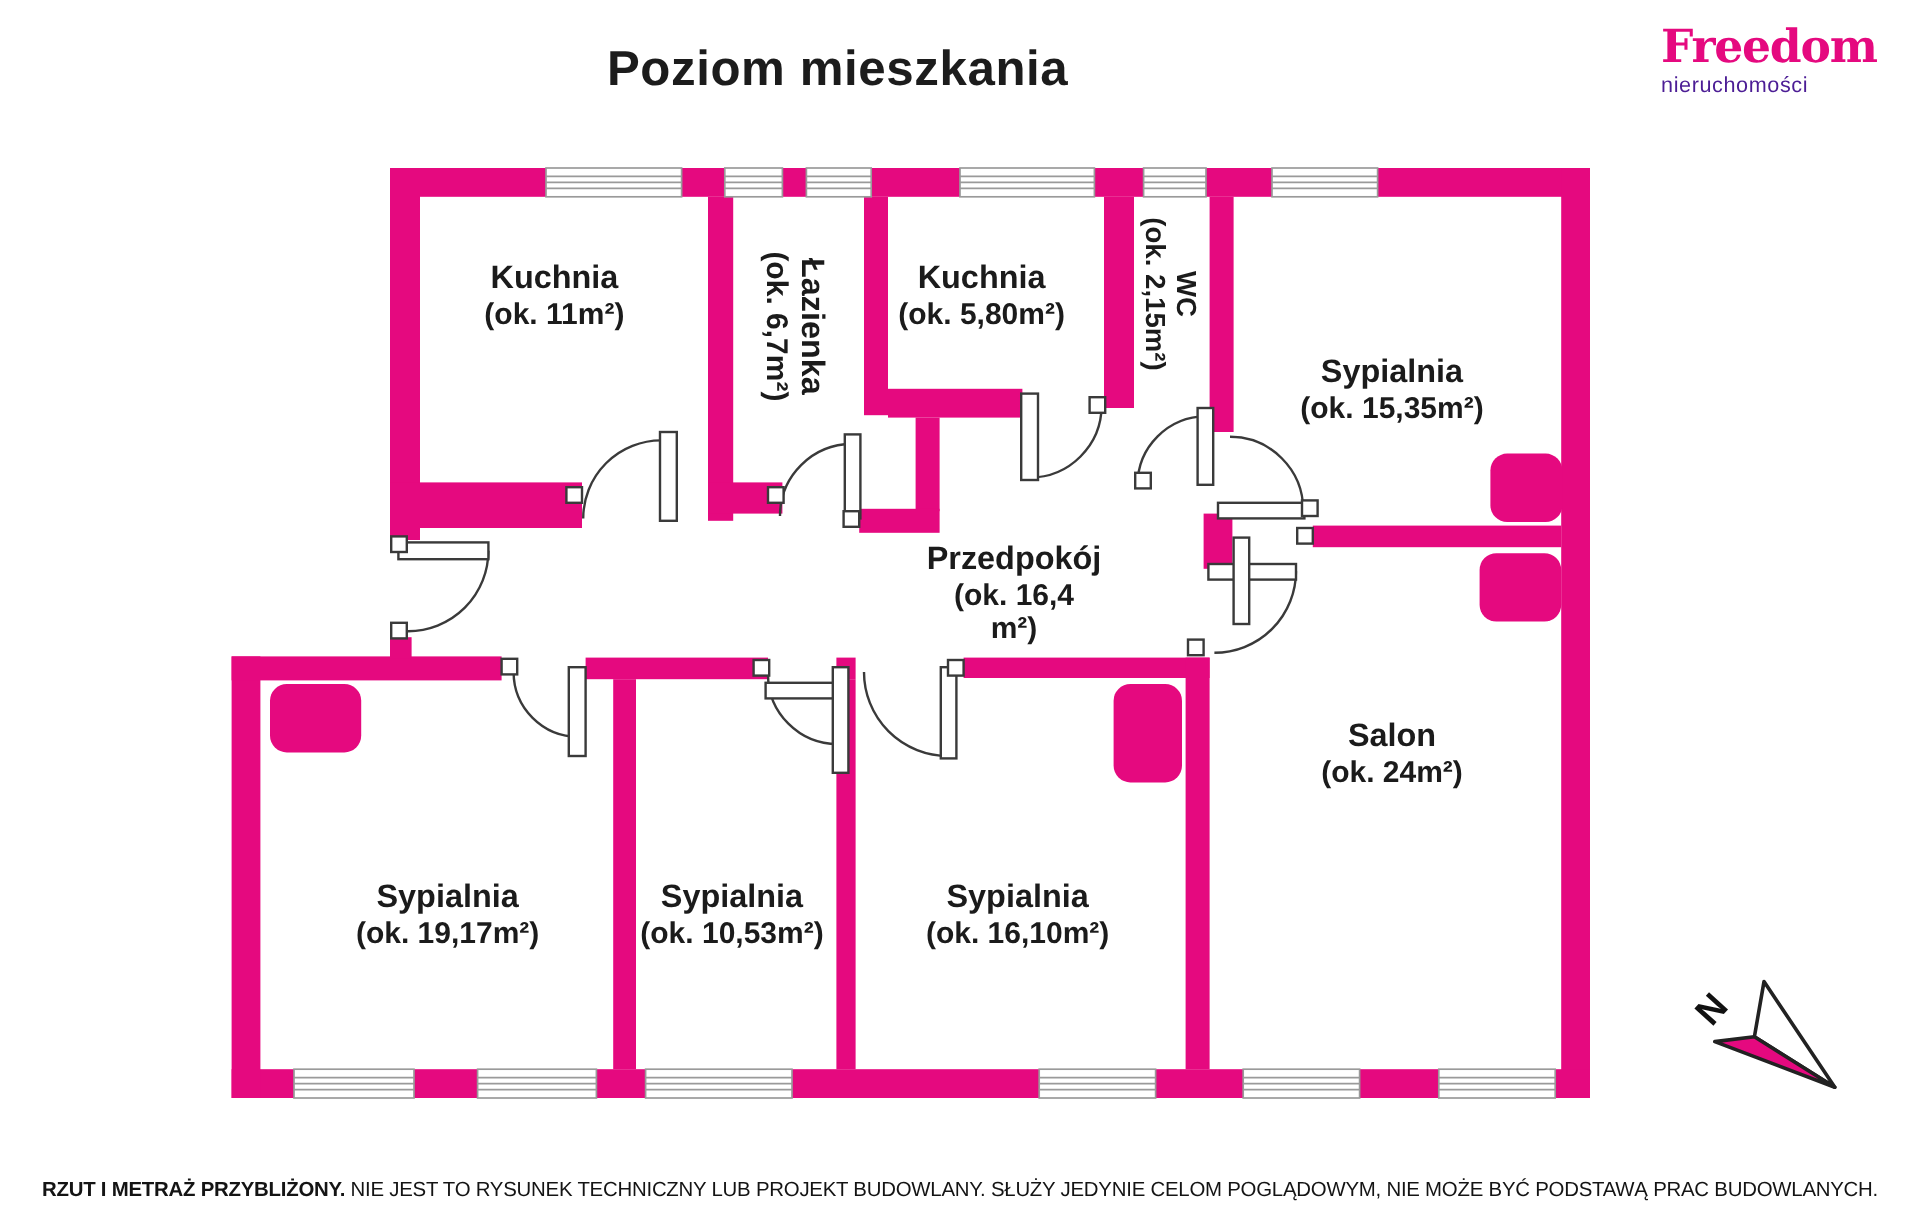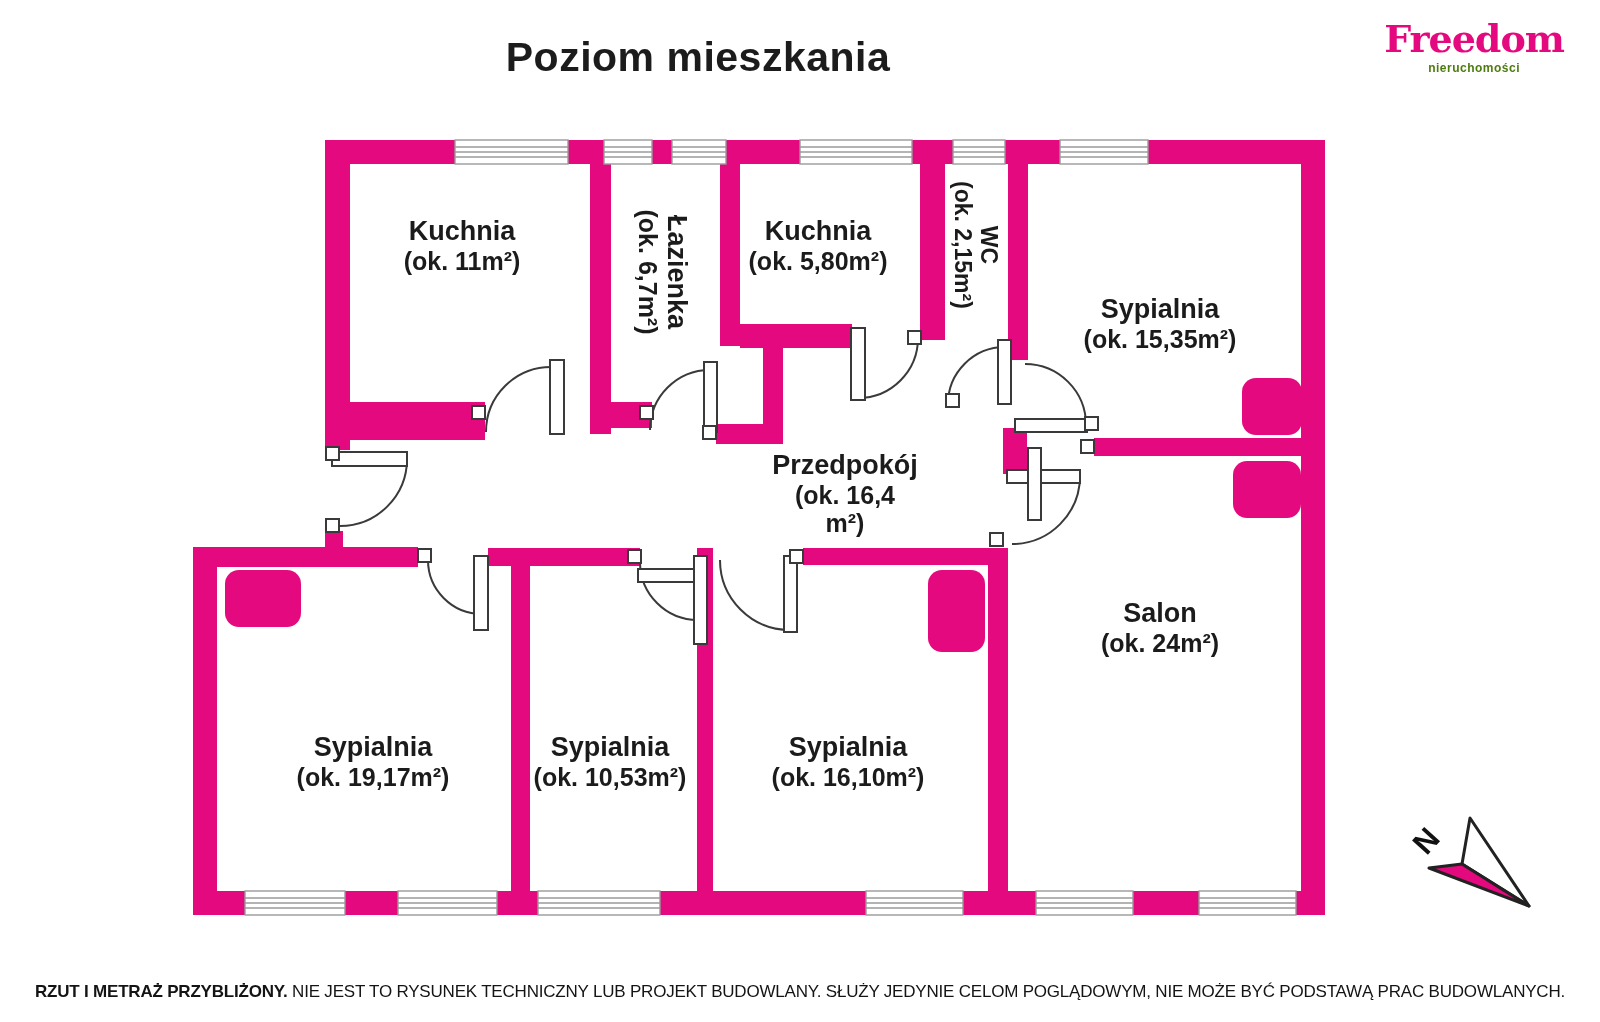--- a/index.html
+++ b/index.html
@@ -2,23 +2,23 @@
 <html><head>
 <meta charset="utf-8">
 <style>
   html,body{margin:0;padding:0;background:#ffffff;}
   #stage{position:relative;width:1600px;height:1022px;background:#ffffff;overflow:hidden;
          font-family:"Liberation Sans",sans-serif;}
   #plan-svg{position:absolute;left:0;top:0;}
 
   .page-title{position:absolute;top:34px;left:698px;transform:translateX(-50%);
 per    white-space:nowrap;font-size:41px;font-weight:bold;color:#1c1c1c;letter-spacing:.5px;}
-  .logo{position:absolute;top:20px;right:36px;text-align:center;line-height:1;}
+  .logo{position:absolute;top:20px;right:36px;text-align:left;line-height:1;}
   .logo-name{font-family:"DejaVu Serif",serif;font-weight:bold;font-size:38px;color:#E5097F;letter-spacing:-1px;}
-  .logo-sub{margin-top:4px;font-size:12px;color:#4d7c0f;letter-spacing:.5px;font-weight:bold;}
+  .logo-sub{margin-top:4px;font-size:18px;color:#4c1d95;letter-spacing:.5px;}
 
   .footer{position:absolute;left:0;right:0;bottom:18px;text-align:center;
           color:#141414;font-size:17px;line-height:25px;letter-spacing:-0.2px;}
   .footer b{font-weight:bold;}
 
   
   .wall{fill:#E5097F;}
   .winbox{fill:#ffffff;stroke:#9a9a9a;stroke-width:1.4;}
   .winline{stroke:#9a9a9a;stroke-width:1.4;}
   .arc{fill:none;stroke:#3a3a3a;stroke-width:2;}

